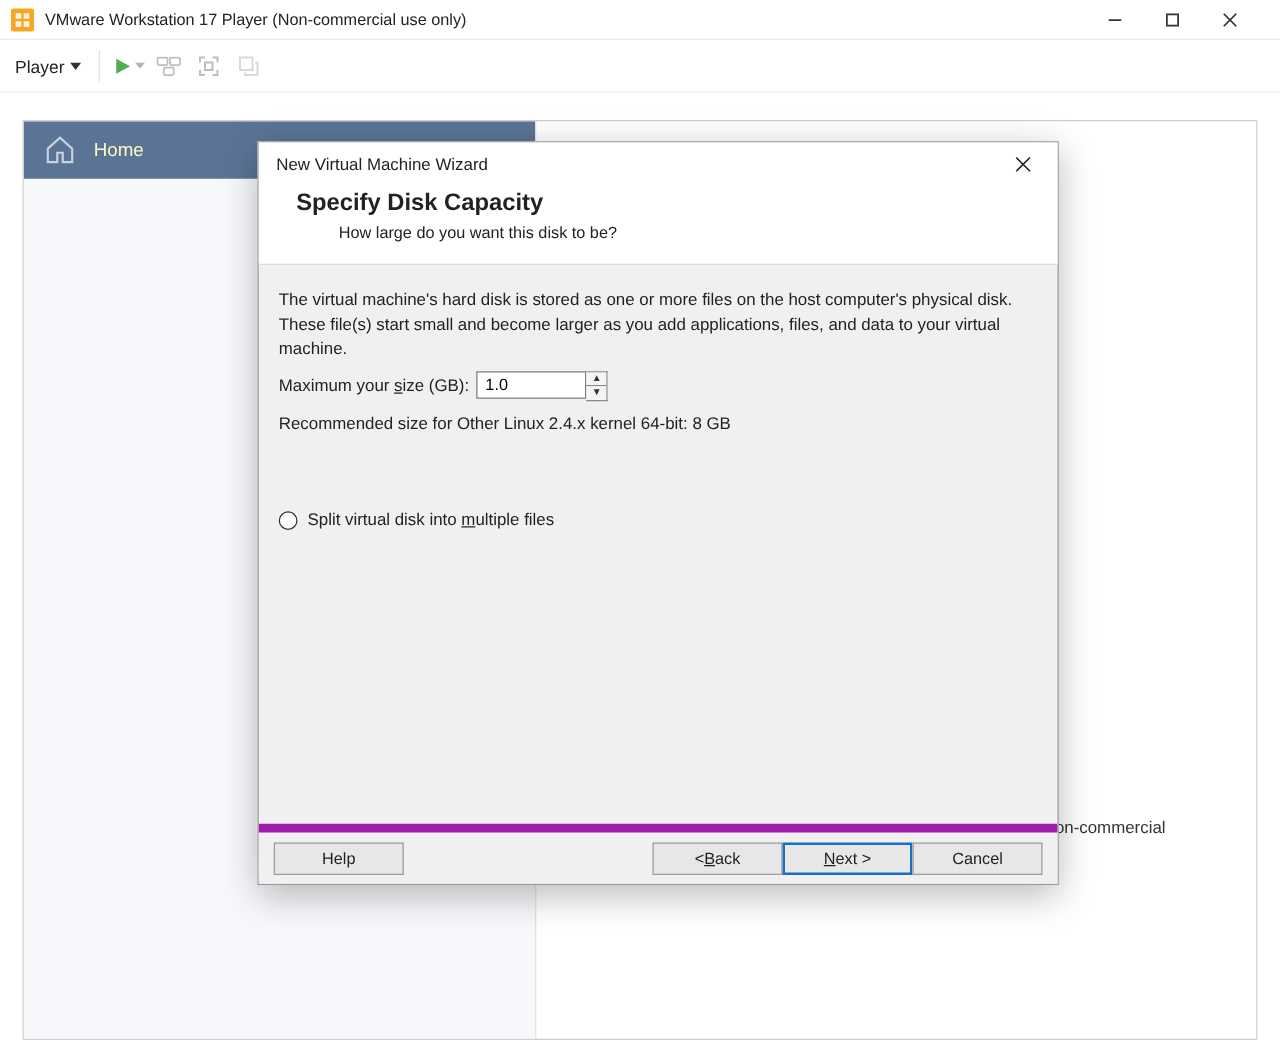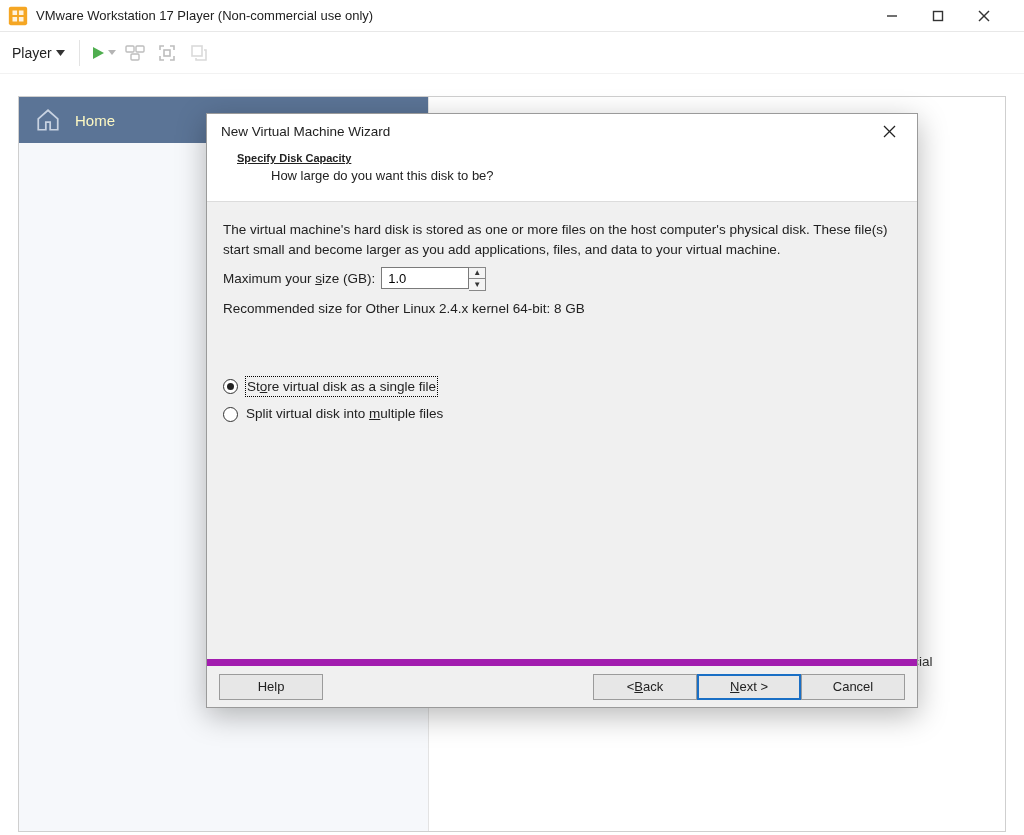--- a/index.html
+++ b/index.html
@@ -33,26 +33,26 @@
   .welcome-title{ font-size:26px; font-weight:700; color:#2a4d86; margin:0 0 54px 0;}
 
   .card { margin-bottom:48px;}
   .card-title { font-size:18px; font-weight:700; color:#2a4d86; margin-bottom:12px;}
   .card-body { font-size:13.5px; color:#333; max-width:430px; line-height:1.4;}
   .card-body a { color:#1f6fd0; text-decoration:underline; }
   .license-row { display:flex; gap:26px; align-items:flex-start; margin-top:12px;}
   .ribbon-icon { width:56px; flex:0 0 56px; display:flex; justify-content:center;}
 
   
-  .dialog { position:absolute; left:206px; top:113px; width:712px; height:595px; background:#f0f0f0; border:1px solid #9a9a9a; box-shadow:0 8px 28px rgba(0,0,0,.28); display:flex; flex-direction:column;}
+  .dialog { position:absolute; left:206px; top:113px; width:641px; height:595px; background:#f0f0f0; border:1px solid #9a9a9a; box-shadow:0 8px 28px rgba(0,0,0,.28); display:flex; flex-direction:column;}
   .dlg-titlebar{ height:34px; background:#fff; display:flex; align-items:center; padding:0 6px 0 14px; font-size:13.5px;}
   .dlg-titlebar .gap{flex:1;}
   .dlg-close{ width:44px; height:28px; display:flex; align-items:center; justify-content:center;}
   .dlg-header{ background:#fff; padding:4px 30px 18px 30px; border-bottom:1px solid #dcdcdc;}
-  .dlg-header h3{ margin:0; font-size:11px; font-weight:700;text-decoration:underline;}
+  .dlg-header h3{ margin:0; font-size:19px; font-weight:700;}
   .dlg-header .sub{ margin:4px 0 0 34px; font-size:13px;}
   .dlg-body{ flex:1; padding:18px 16px 10px 16px; font-size:13.5px; color:#222; line-height:1.45;}
   .dlg-body p{ margin:0 0 8px 0;}
   .disk-row{ display:flex; align-items:center; gap:6px; margin:6px 0 8px 0;}
   .disk-input{ width:88px; height:22px; border:1px solid #7a7a7a; background:#fff; text-align:left; padding:0 6px; font-size:13px;}
   .spinner{ display:flex; flex-direction:column; border:1px solid #888; border-left:none;}
   .spinner div{ width:16px; height:11px; background:#f4f4f4; display:flex; align-items:center; justify-content:center; font-size:8px; color:#333; line-height:1;}
   .spinner div:first-child{ border-bottom:1px solid #888;}
   .radio-group{ margin-top:58px;}
   .radio-row{ display:flex; align-items:center; gap:8px; margin-bottom:8px;}
@@ -212,24 +212,20 @@
             <div>▲</div>
             <div>▼</div>
           </div>
         </div>
       </div>
 
       <p>Recommended size for Other Linux 2.4.x kernel 64-bit: 8 GB</p>
 
       <div class="radio-group">
         <div class="radio-row">
-          <div class="radio checked"></div>
-          <span class="radio-label focused"><span>St</span><u>o</u><span>re virtual disk as a single file</span></span>
-        </div>
-        <div class="radio-row">
           <div class="radio"></div>
           <span class="radio-label"><span>Split virtual disk into </span><u>m</u><span>ultiple files</span></span>
         </div>
       </div>
     </div>
 
     <div class="dlg-footer">
       <div class="btn">
           <span>Help</span>
         </div>

